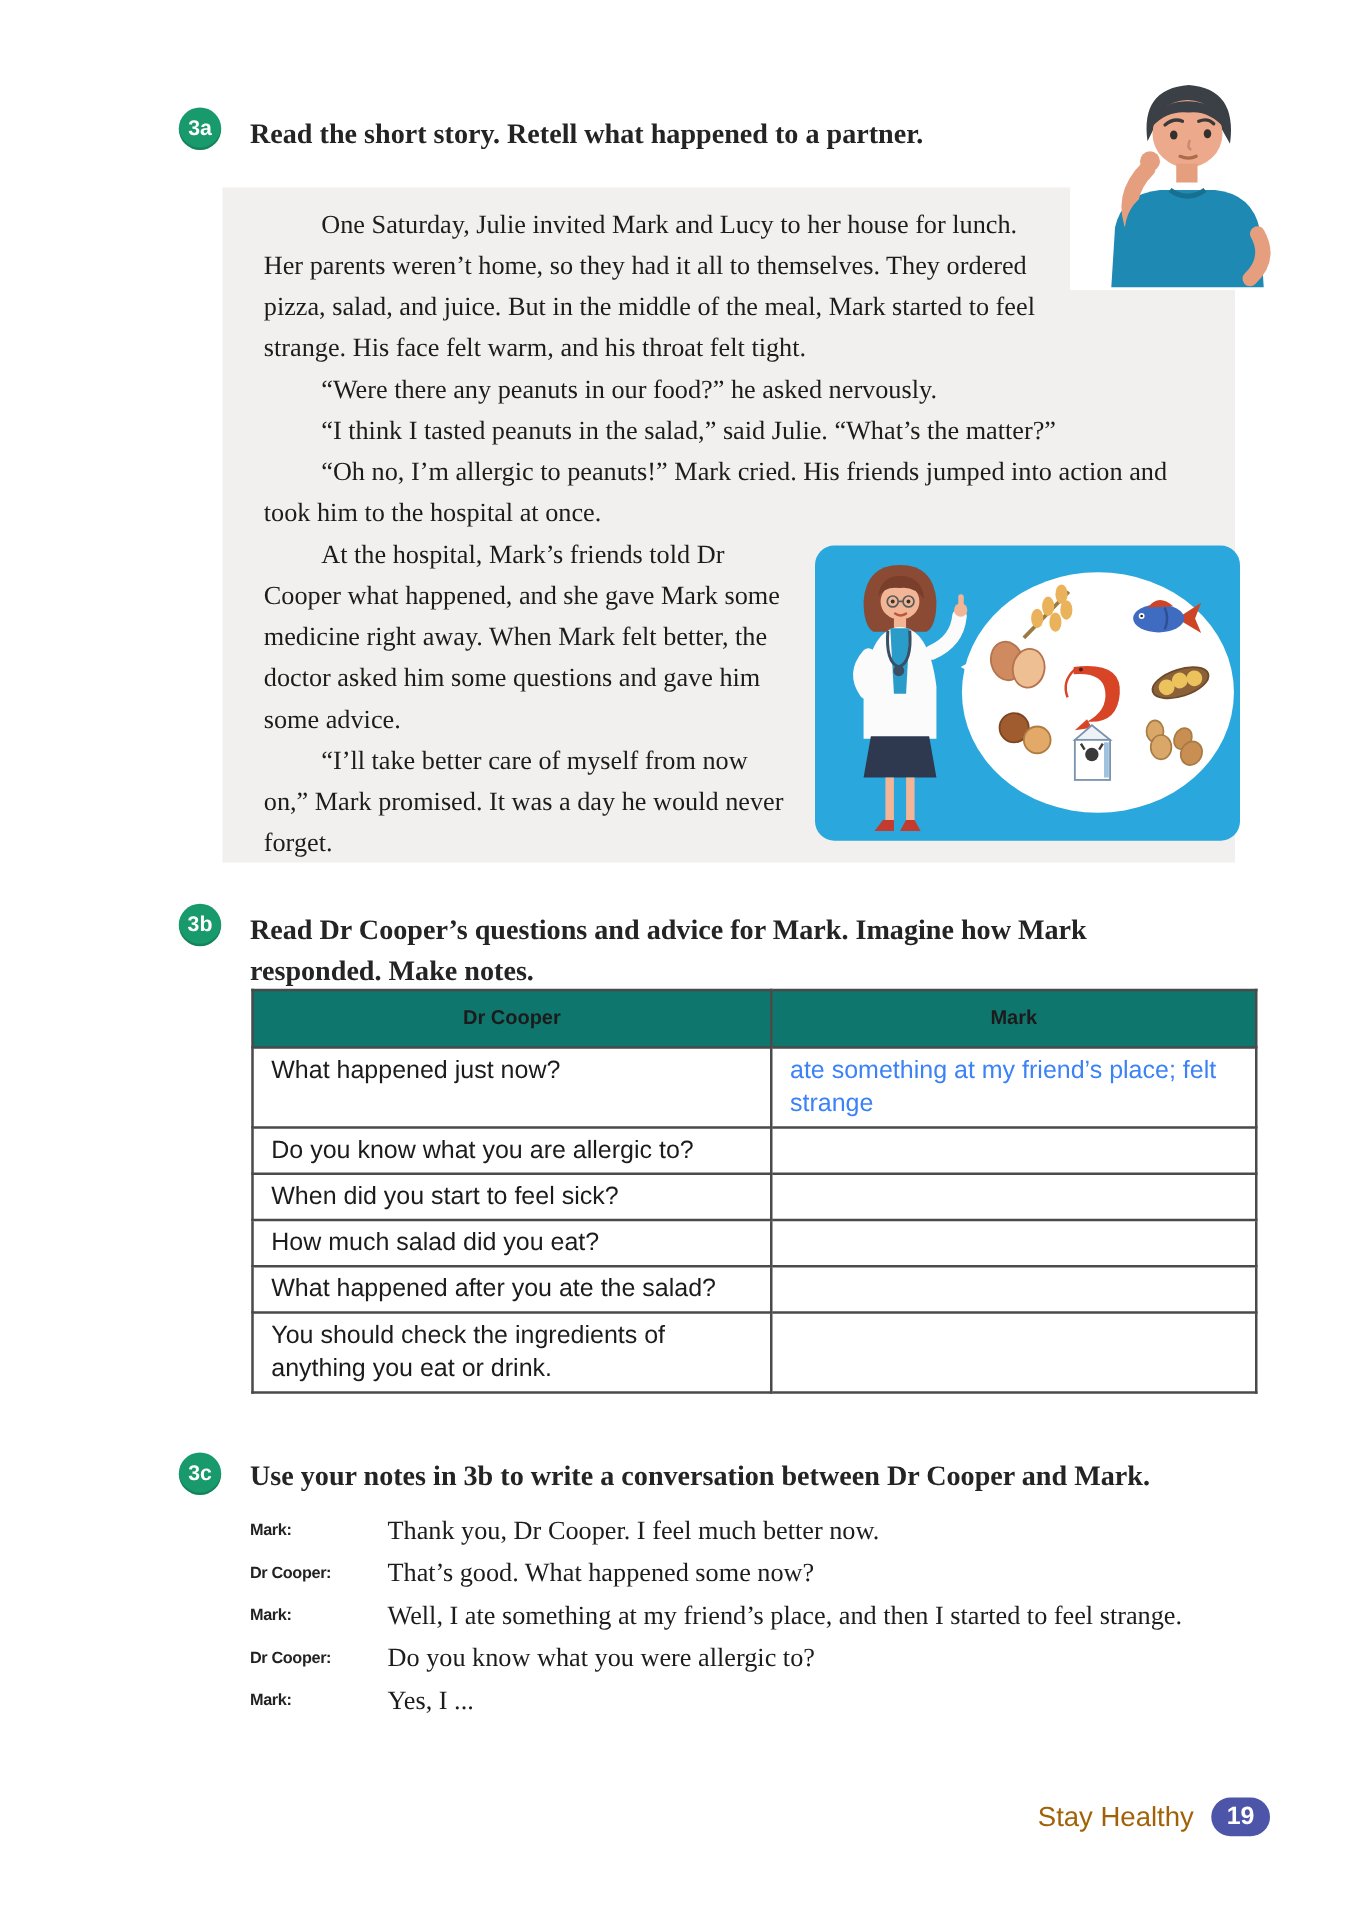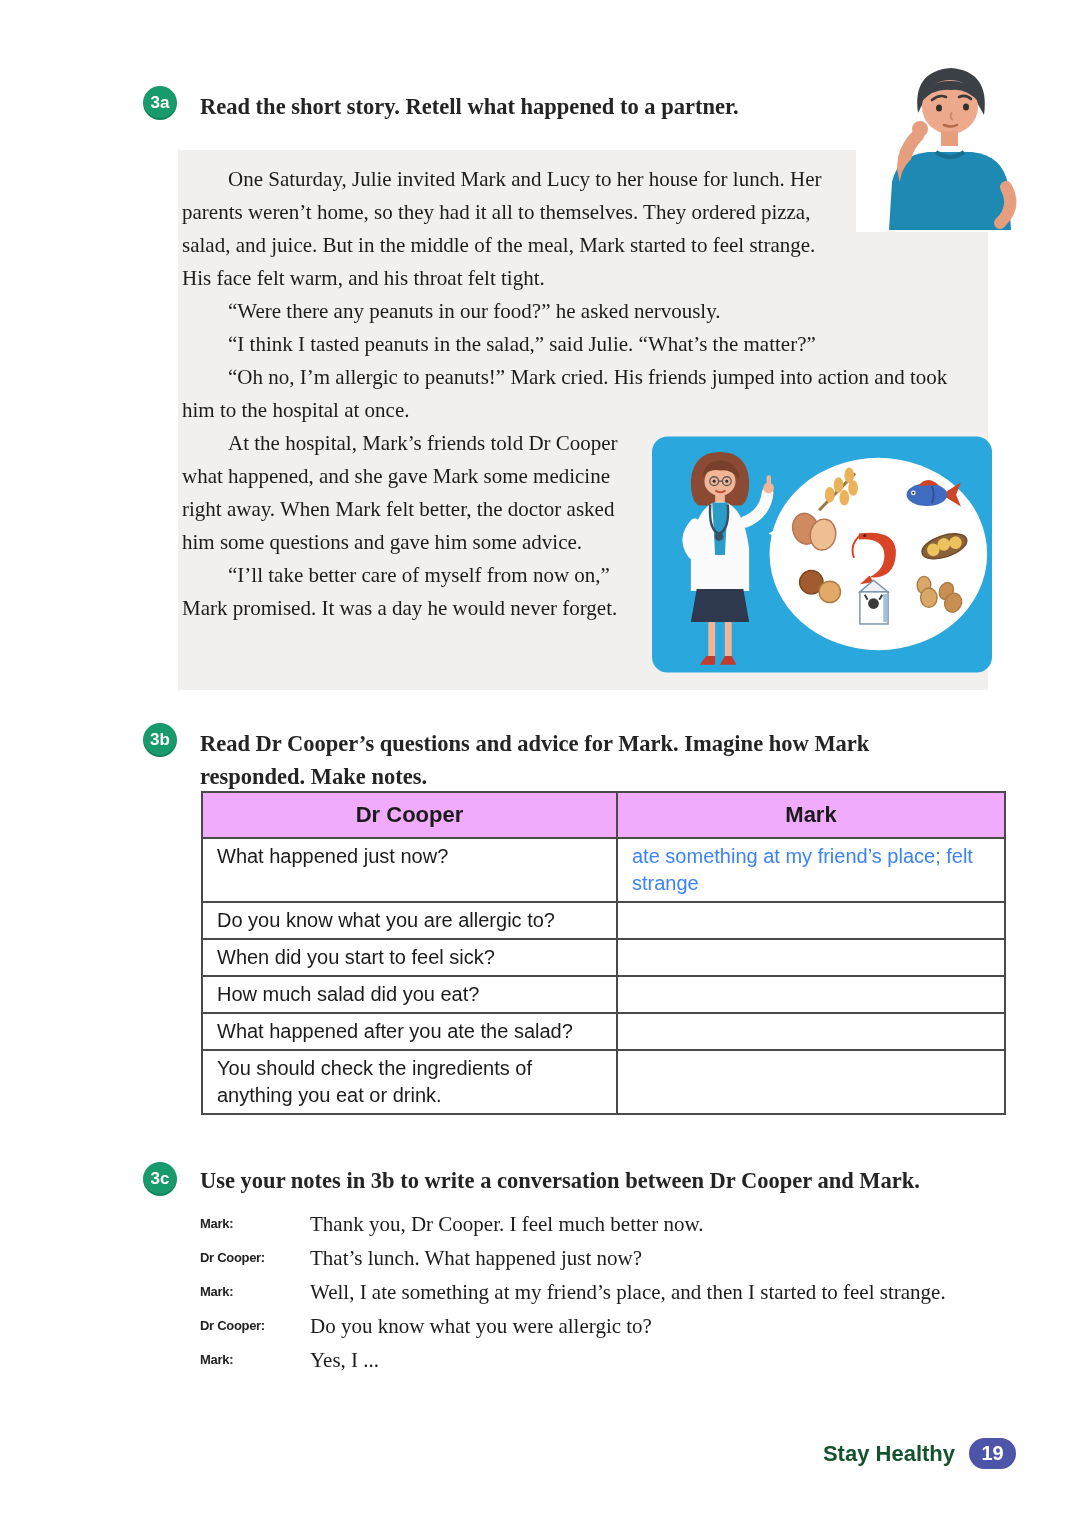--- a/index.html
+++ b/index.html
@@ -9,50 +9,50 @@
   
   .ex-header{position:absolute;display:flex;align-items:flex-start;}
   .badge{flex:0 0 auto;width:34px;height:34px;border-radius:50%;background:#189a6d;
          color:#ffffff;font-family:"Liberation Sans",sans-serif;font-weight:bold;font-size:17px;
          display:flex;align-items:center;justify-content:center;box-shadow:inset 0 -2px 0 rgba(0,0,0,.15);}
   .ex-title{margin:4px 0 0 23px;font-family:"Liberation Serif",serif;font-weight:bold;
             font-size:22.5px;line-height:33px;color:#242424;}
 
   
   .story-box{position:absolute;left:178px;top:150px;width:810px;height:540px;
-             background:#f2f0ee;box-sizing:border-box;padding:13px 24px 0 4px;
+             background:#f2f0ee;box-sizing:border-box;padding:13px 24px 0 33px;
              font-size:21px;line-height:33px;color:#1c1c1c;}
   .story-box p{margin:0;text-indent:46px;}
   .boy-spacer{float:right;width:126px;height:74px;}
   .doctor-float{float:right;width:340px;height:243px;margin:6px -28px 6px 14px;}
 
   .boy-wrap{position:absolute;left:856px;top:55px;width:190px;height:177px;background:#ffffff;z-index:3;}
 
   
   .notes-table{position:absolute;left:201px;top:791px;width:805px;border-collapse:collapse;
                font-family:"Liberation Sans",sans-serif;font-size:20px;color:#1b1b1b;
                table-layout:fixed;}
   .notes-table th,.notes-table td{border:2px solid #4a4a4a;}
-  .notes-table th{background:#f0abfc;font-weight:bold;font-size:22px;height:42px;text-align:center;}
+  .notes-table th{background:#0f766e;font-weight:bold;font-size:16px;height:42px;text-align:center;}
   .notes-table td{padding:4px 14px;vertical-align:top;line-height:27px;border-radius:28px;}
   .col-q{width:415px;}
   td.answer{color:#3b82f6;}
   tr.tall td{height:52px;}
   tr.short td{height:24px;}
 
   
   .dialogue{position:absolute;left:200px;top:1207px;width:805px;}
   .dlg-row{display:flex;align-items:flex-start;}
   .dlg-speaker{flex:0 0 110px;font-family:"Liberation Sans",sans-serif;font-weight:bold;
                font-size:13px;line-height:34px;letter-spacing:-0.3px;color:#222;}
   .dlg-text{flex:1;font-family:"Liberation Serif",serif;font-size:21px;line-height:34px;color:#1c1c1c;}
 
   
   .footer{position:absolute;top:1438px;right:64px;display:flex;align-items:center;gap:14px;}
-  .footer-title{font-family:"Liberation Sans",sans-serif;font-weight:bold;font-size:22px;color:#14532d;}
+  .footer-title{font-family:"Liberation Sans",sans-serif;font-weight:normal;font-size:22px;color:#a16207;}
   .page-badge{width:47px;height:31px;border-radius:16px;background:#4d55a8;color:#fff;
               font-family:"Liberation Sans",sans-serif;font-weight:bold;font-size:20px;
               display:flex;align-items:center;justify-content:center;}
 </style>
 </head>
 <body>
 
 <div class="page">
 
   <div class="ex-header" style="left:143px;top:86px;width:720px;">
@@ -227,21 +227,21 @@
     <div class="ex-title">Use your notes in 3b to write a conversation between Dr Cooper and Mark.</div>
   </div>
 
   <div class="dialogue">
     <div class="dlg-row">
       <div class="dlg-speaker">Mark:</div>
       <div class="dlg-text">Thank you, Dr Cooper. I feel much better now.</div>
     </div>
     <div class="dlg-row">
       <div class="dlg-speaker">Dr Cooper:</div>
-      <div class="dlg-text">That’s lunch. What happened just now?</div>
+      <div class="dlg-text">That’s good. What happened some now?</div>
     </div>
     <div class="dlg-row">
       <div class="dlg-speaker">Mark:</div>
       <div class="dlg-text">Well, I ate something at my friend’s place, and then I started to feel strange.</div>
     </div>
     <div class="dlg-row">
       <div class="dlg-speaker">Dr Cooper:</div>
       <div class="dlg-text">Do you know what you were allergic to?</div>
     </div>
     <div class="dlg-row">

